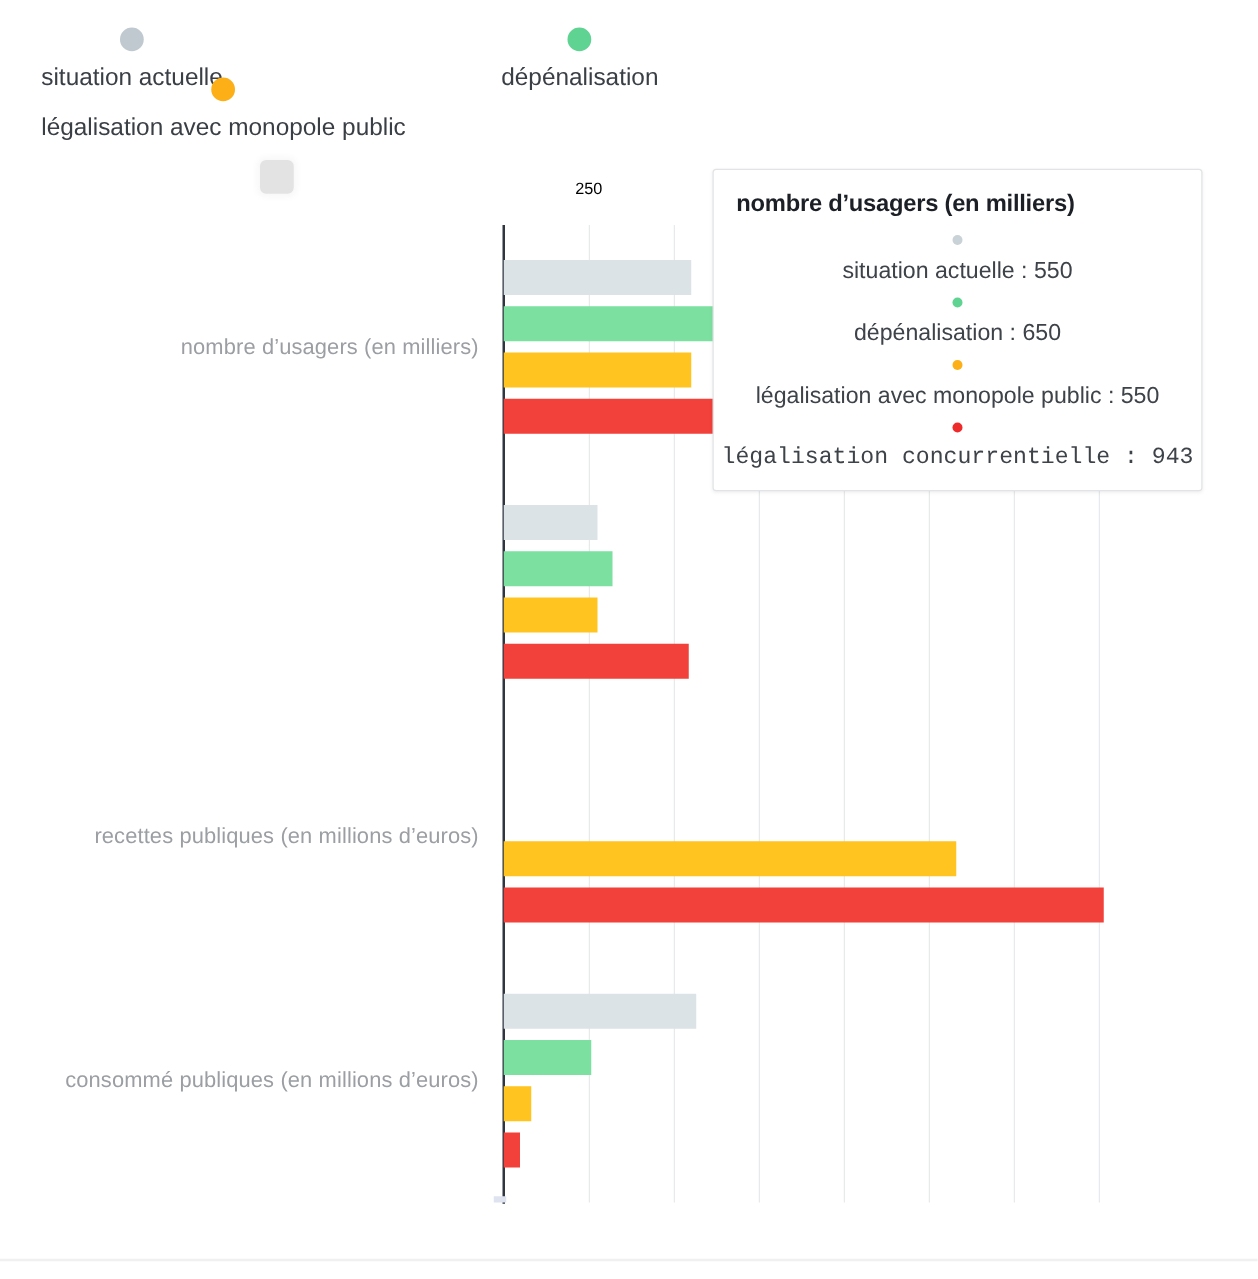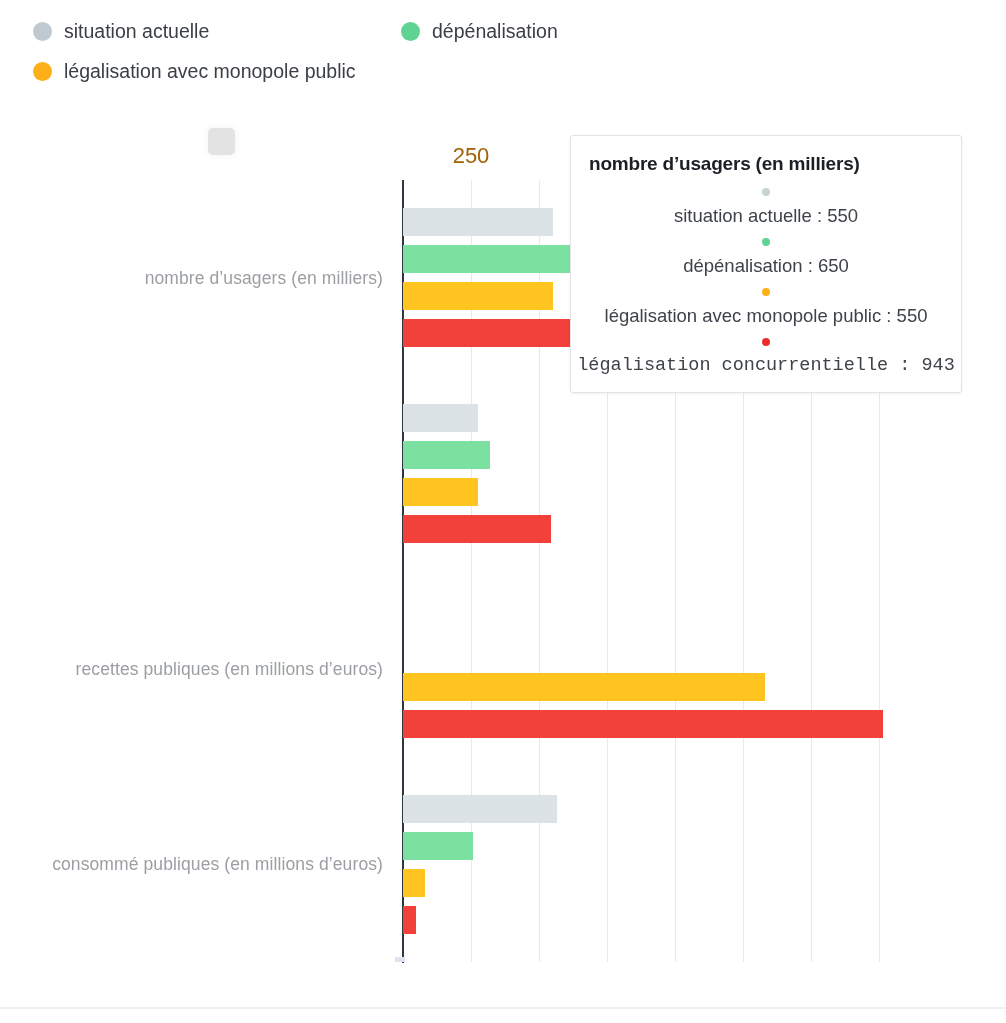--- a/index.html
+++ b/index.html
@@ -23,20 +23,21 @@
     top: 0;
     width: 1006px;
     height: 108px;
   }
   .legend-item {
     position: absolute;
     display: flex;
     align-items: center;
     gap: 12px;
     white-space: nowrap;
+    flex-direction: column;
   }
   .legend-item.col0 { left: 33px; }
   .legend-item.col1 { left: 401px; justify-content: space-between; }
   .legend-item.row0 { top: 22px; }
   .legend-item.row1 { top: 62px; }
   .legend-dot {
     width: 19px;
     height: 19px;
     border-radius: 50%;
     flex: 0 0 auto;
@@ -95,22 +96,22 @@
   .gridline {
     position: absolute;
     top: 0;
     width: 1px;
     height: 782px;
     background: #e8e9eb;
   }
   .tick-label {
     position: absolute;
     top: -37px;
-    font-size: 22px;
-    color: #a16207;
+    font-size: 13px;
+    color: #000000;
     transform: translateX(-50%);
     white-space: nowrap;
   }
   .cat-label-wrap {
     position: absolute;
     left: 0;
     top: 0;
     width: 383px;
     height: 782px;
   }

